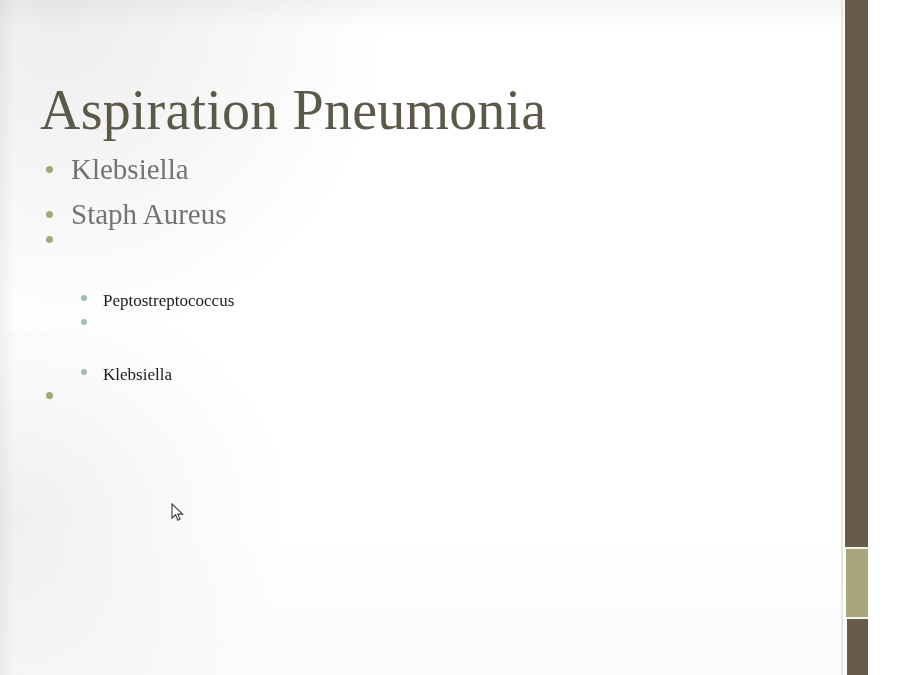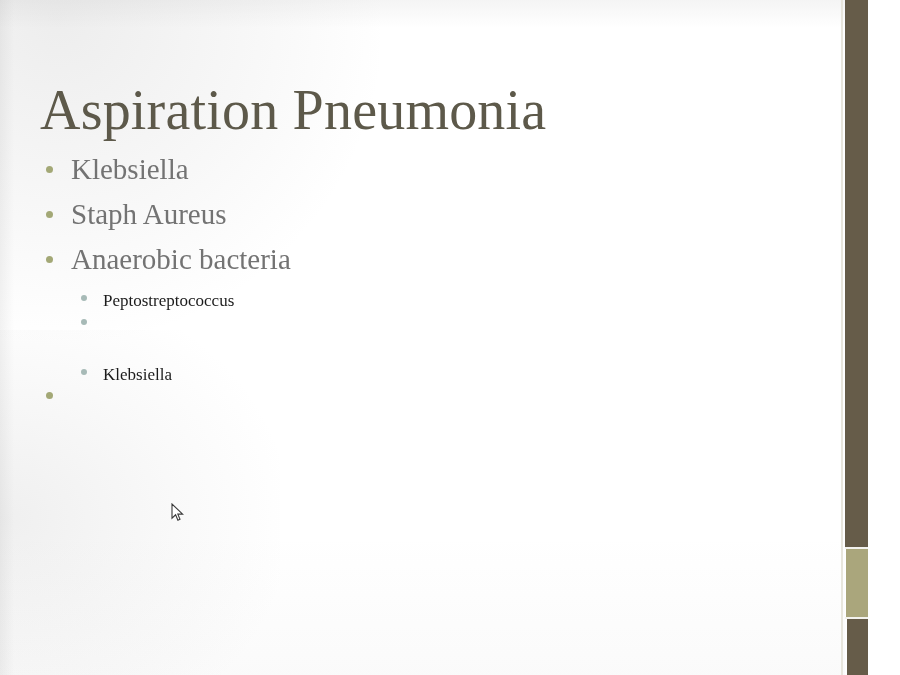--- a/index.html
+++ b/index.html
@@ -226,21 +226,20 @@
       <span class="li-text">Klebsiella</span>
     </div>
 
     <div class="li level-1">
       <span class="bullet"></span>
       <span class="li-text">Staph Aureus</span>
     </div>
 
     <div class="li level-1">
       <span class="bullet"></span>
-      <span class="li-text">Anaerobic bacteria</span>
     </div>
 
     <div class="li level-2">
       <span class="bullet"></span>
       <span class="li-text">Peptostreptococcus</span>
     </div>
 
     <div class="li level-2">
       <span class="bullet"></span>
     </div>

